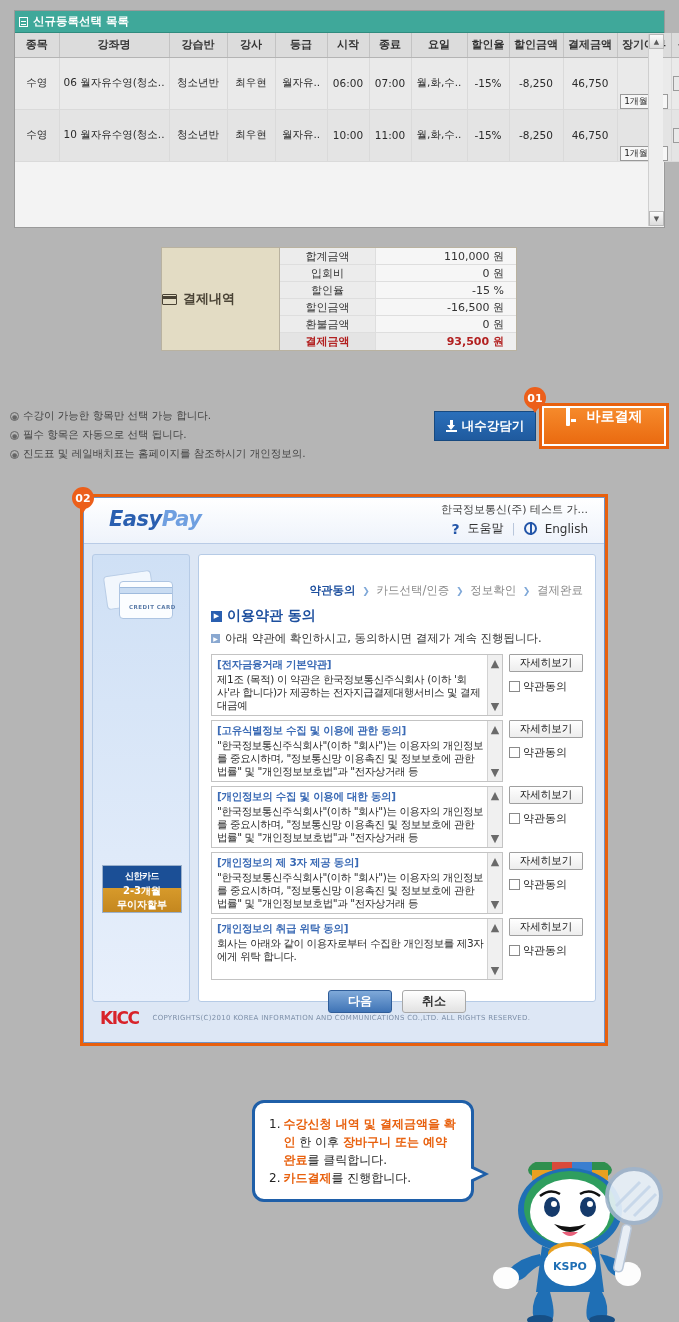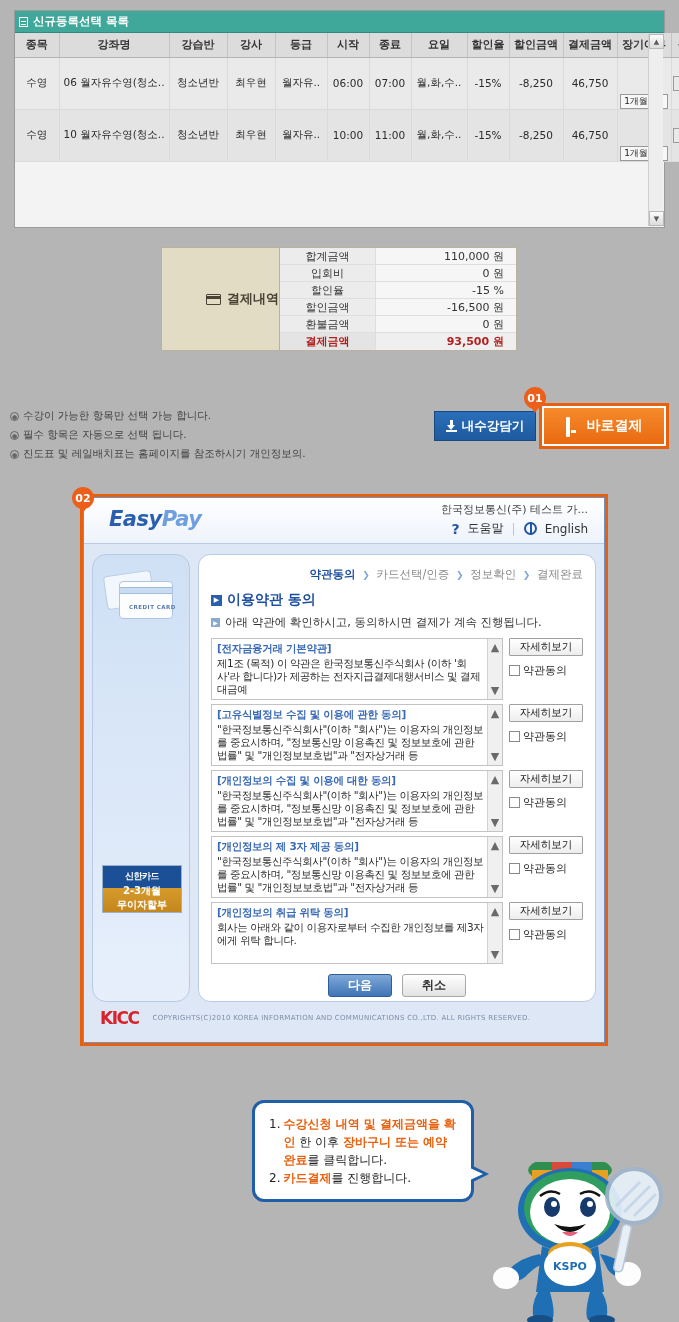--- a/index.html
+++ b/index.html
@@ -76,21 +76,21 @@
   .sb-arrow.bottom { position: absolute; bottom: 0; }
 
   
   .pay-summary {
     position: absolute; left: 161px; top: 247px;
     width: 356px; border: 1px solid #b9b2a0;
     display: flex; background: #fff;
   }
   .pay-label-cell {
     width: 118px; background: #e3dcc4;
-    display: flex; align-items: center; justify-content: flex-end; gap: 6px;
+    display: flex; align-items: center; justify-content: flex-start; gap: 6px;
     font-size: 13px; font-weight: bold; color: #4a4335;
     border-right: 1px solid #b9b2a0;
   }
   .card-glyph {
     width: 15px; height: 11px; border: 1.5px solid #4a4335; border-radius: 1px;
     position: relative; background: #e3dcc4;
   }
   .card-glyph::before {
     content: ""; position: absolute; left: 0; right: 0; top: 1.5px;
     height: 2.5px; background: #4a4335;
@@ -138,21 +138,21 @@
   .btn-pay-wrap {
     position: absolute; left: 539px; top: 403px;
     width: 130px; height: 46px;
     border: 3px solid #e8600d; background: #fff;
     padding: 2px;
   }
   .btn-pay {
     width: 100%; height: 100%;
     background: linear-gradient(#f68a2b,#ea6a10);
     color: #fff; font-size: 14px; font-weight: bold;
-    display: flex; align-items: center; justify-content: center; gap: 6px;
+    display: flex; justify-content: center; gap: 6px;
   }
   .dl-icon {
     display: inline-block; width: 11px; height: 12px; position: relative;
   }
   .dl-icon::before {
     content: ""; position: absolute; left: 4px; top: 0; width: 3px; height: 6px; background: #fff;
   }
   .dl-icon::after {
     content: ""; position: absolute; left: 1.5px; top: 5px;
     border-left: 4.5px solid transparent; border-right: 4.5px solid transparent;
@@ -217,21 +217,21 @@
     display: inline-block; width: 13px; height: 13px; border-radius: 50%;
     border: 2px solid #2255a8; position: relative; vertical-align: -2px;
   }
   .globe::after {
     content: ""; position: absolute; left: 4.5px; top: -2px;
     width: 0px; height: 13px; border-left: 2px solid #2255a8;
   }
   .ep-body { display: flex; height: 458px; padding: 10px 8px 0 8px; gap: 8px; }
   .ep-left {
     width: 98px; background: linear-gradient(#cfe0f5,#e7effb);
-    border: 1px solid #b6cbe6; border-radius: 14px; position: relative;
+    border: 1px solid #b6cbe6; border-radius: 3px; position: relative;
   }
   .cc-art {
     position: absolute; left: 12px; top: 18px; width: 74px; height: 54px;
   }
   .cc-art .c1 {
     position: absolute; left: 0; top: 0; width: 48px; height: 34px;
     background: #f2f7fd; border: 1.5px solid #b9cde6; border-radius: 4px;
     transform: rotate(-8deg);
   }
   .cc-art .c2 {
@@ -249,22 +249,22 @@
   .shinhan {
     position: absolute; left: 9px; bottom: 88px; width: 80px; height: 48px;
     border: 1px solid #9ab0cc; overflow: hidden;
     background: linear-gradient(#1b4f96 0%, #1b4f96 48%, #d79a2b 48%, #c4871f 100%);
     color: #fff; text-align: center;
   }
   .shinhan .l1 { font-size: 9px; font-weight: bold; margin-top: 4px; letter-spacing: -0.5px; }
   .shinhan .l2 { font-size: 10px; font-weight: bold; margin-top: 1px; }
   .shinhan .l3 { font-size: 10px; font-weight: bold; }
   .ep-main {
-    flex: 1; background: #fff; border: 1px solid #b6cbe6; border-radius: 12px;
-    padding: 12px 12px;
+    flex: 1; background: #fff; border: 1px solid #b6cbe6; border-radius: 3px;
+    padding: 28px 12px;
   }
   .ep-steps {
     text-align: right; font-size: 11.5px; color: #8a8a8a; margin-bottom: 9px;
   }
   .ep-steps .cur { color: #1d4f9e; font-weight: bold; }
   .ep-steps .arw { color: #7fa8d8; margin: 0 3px; font-size: 9px; }
   .ep-title {
     font-size: 14px; font-weight: bold; color: #1d4f9e;
     display: flex; align-items: center; gap: 5px; margin-bottom: 6px;
   }

